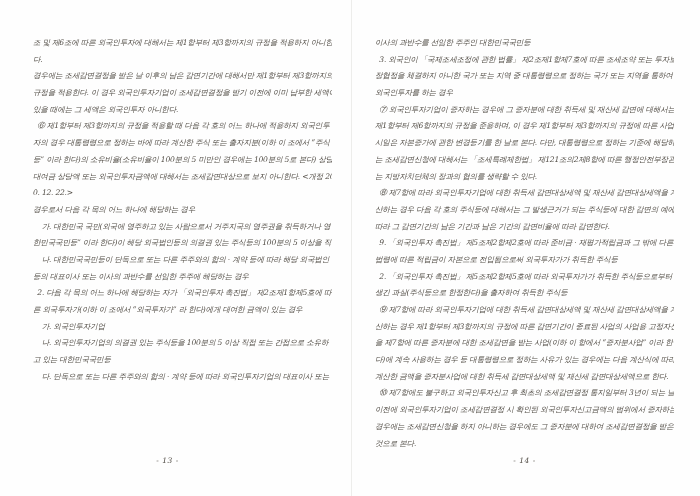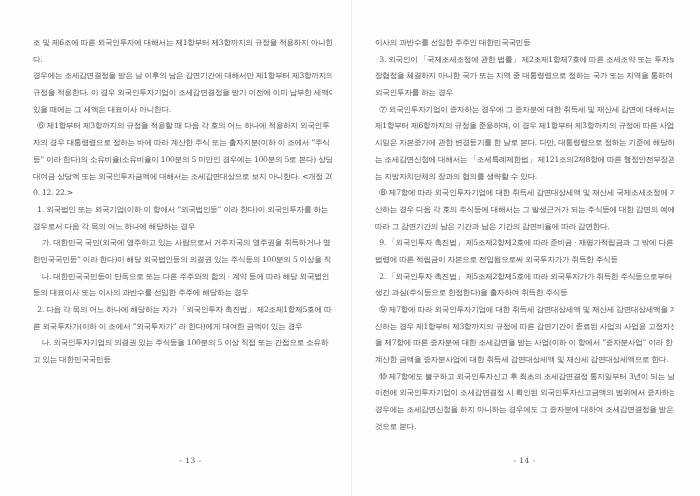--- a/index.html
+++ b/index.html
@@ -9,20 +9,21 @@
     height: 496px;
     overflow: hidden;
     background: #fefefe;
     font-family: "DejaVu Serif", "Liberation Serif", serif;
   }
   .spread {
     position: relative;
     width: 700px;
     height: 496px;
     background: #fefefe;
+    font-style: italic;
   }
   .page {
     position: absolute;
     top: 0;
     width: 350px;
     height: 496px;
   }
   .page-left  { left: 0; }
   .page-right { left: 362px; }
   .divider {
@@ -51,77 +52,79 @@
   }
   .page-number {
     position: absolute;
     top: 456px;
     width: 299px;
     text-align: center;
     font-size: 7.5px;
     letter-spacing: 0.5px;
     color: #514c45;
   }
-  .page-left  .page-number { left: 41px; }
+  .page-left  .page-number { left: 18px; }
   .page-right .page-number { left: 13px; }
 </style>
 </head>
 <body>
 
 <div class="spread">
 
   <div class="page page-left">
     <div class="text-block">
         <div class="line">조 및 제6조에 따른 외국인투자에 대해서는 제1항부터 제3항까지의 규정을 적용하지 아니한</div>
         <div class="line">다.</div>
         <div class="line">경우에는 조세감면결정을 받은 날 이후의 남은 감면기간에 대해서만 제1항부터 제3항까지의</div>
         <div class="line">규정을 적용한다. 이 경우 외국인투자기업이 조세감면결정을 받기 이전에 이미 납부한 세액이</div>
-        <div class="line">있을 때에는 그 세액은 대표이사 아니한다.</div>
+        <div class="line">있을 때에는 그 세액은 외국인투자 아니한다.</div>
         <div class="line">  ⑥ 제1항부터 제3항까지의 규정을 적용할 때 다음 각 호의 어느 하나에 적용하지 외국인투</div>
         <div class="line">자의 경우 대통령령으로 정하는 바에 따라 계산한 주식 또는 출자지분(이하 이 조에서 “주식</div>
         <div class="line">등” 이라 한다)의 소유비율(소유비율이 100분의 5 미만인 경우에는 100분의 5로 본다) 상당액,</div>
         <div class="line">대여금 상당액 또는 외국인투자금액에 대해서는 조세감면대상으로 보지 아니한다. &lt;개정 202</div>
         <div class="line">0. 12. 22.&gt;</div>
-        <div class="line">  1. 외국법인 또는 외국기업(이하 이 항에서 “외국법인등” 이라 한다)이 외국인투자를 하는</div>
         <div class="line">경우로서 다음 각 목의 어느 하나에 해당하는 경우</div>
         <div class="line">    가. 대한민국 국민(외국에 영주하고 있는 사람으로서 거주지국의 영주권을 취득하거나 영</div>
         <div class="line">한민국국민등” 이라 한다)이 해당 외국법인등의 의결권 있는 주식등의 100분의 5 이상을 직접</div>
         <div class="line">    나. 대한민국국민등이 단독으로 또는 다른 주주와의 합의 · 계약 등에 따라 해당 외국법인</div>
         <div class="line">등의 대표이사 또는 이사의 과반수를 선임한 주주에 해당하는 경우</div>
         <div class="line">  2. 다음 각 목의 어느 하나에 해당하는 자가 「외국인투자 촉진법」 제2조제1항제5호에 따</div>
         <div class="line">른 외국투자가(이하 이 조에서 “외국투자가” 라 한다)에게 대여한 금액이 있는 경우</div>
+        <div class="line">    가. 외국인투자기업</div>
         <div class="line">    나. 외국인투자기업의 의결권 있는 주식등을 100분의 5 이상 직접 또는 간접으로 소유하</div>
         <div class="line">고 있는 대한민국국민등</div>
+        <div class="line">    다. 단독으로 또는 다른 주주와의 합의 · 계약 등에 따라 외국인투자기업의 대표이사 또는</div>
       </div>
     <div class="page-number">- 13 -</div>
   </div>
 
   <div class="divider"></div>
 
   <div class="page page-right">
     <div class="text-block">
         <div class="line">이사의 과반수를 선임한 주주인 대한민국국민등</div>
         <div class="line">  3. 외국인이 「국제조세조정에 관한 법률」 제2조제1항제7호에 따른 조세조약 또는 투자보</div>
         <div class="line">장협정을 체결하지 아니한 국가 또는 지역 중 대통령령으로 정하는 국가 또는 지역을 통하여</div>
         <div class="line">외국인투자를 하는 경우</div>
         <div class="line">  ⑦ 외국인투자기업이 증자하는 경우에 그 증자분에 대한 취득세 및 재산세 감면에 대해서는</div>
         <div class="line">제1항부터 제6항까지의 규정을 준용하며, 이 경우 제1항부터 제3항까지의 규정에 따른 사업개</div>
         <div class="line">시일은 자본증가에 관한 변경등기를 한 날로 본다. 다만, 대통령령으로 정하는 기준에 해당하</div>
         <div class="line">는 조세감면신청에 대해서는 「조세특례제한법」 제121조의2제8항에 따른 행정안전부장관 또</div>
         <div class="line">는 지방자치단체의 장과의 협의를 생략할 수 있다.</div>
-        <div class="line">  ⑧ 제7항에 따라 외국인투자기업에 대한 취득세 감면대상세액 및 재산세 국제조세조정에 계</div>
+        <div class="line">  ⑧ 제7항에 따라 외국인투자기업에 대한 취득세 감면대상세액 및 재산세 감면대상세액을 계</div>
         <div class="line">산하는 경우 다음 각 호의 주식등에 대해서는 그 발생근거가 되는 주식등에 대한 감면의 예에</div>
         <div class="line">따라 그 감면기간의 남은 기간과 남은 기간의 감면비율에 따라 감면한다.</div>
         <div class="line">  9. 「외국인투자 촉진법」 제5조제2항제2호에 따라 준비금 · 재평가적립금과 그 밖에 다른</div>
         <div class="line">법령에 따른 적립금이 자본으로 전입됨으로써 외국투자가가 취득한 주식등</div>
         <div class="line">  2. 「외국인투자 촉진법」 제5조제2항제5호에 따라 외국투자가가 취득한 주식등으로부터</div>
         <div class="line">생긴 과실(주식등으로 한정한다)을 출자하여 취득한 주식등</div>
         <div class="line">  ⑨ 제7항에 따라 외국인투자기업에 대한 취득세 감면대상세액 및 재산세 감면대상세액을 계</div>
         <div class="line">산하는 경우 제1항부터 제3항까지의 규정에 따른 감면기간이 종료된 사업의 사업용 고정자산</div>
         <div class="line">을 제7항에 따른 증자분에 대한 조세감면을 받는 사업(이하 이 항에서 “증자분사업” 이라 한</div>
+        <div class="line">다)에 계속 사용하는 경우 등 대통령령으로 정하는 사유가 있는 경우에는 다음 계산식에 따라</div>
         <div class="line">계산한 금액을 증자분사업에 대한 취득세 감면대상세액 및 재산세 감면대상세액으로 한다.</div>
         <div class="line">  ⑩ 제7항에도 불구하고 외국인투자신고 후 최초의 조세감면결정 통지일부터 3년이 되는 날</div>
         <div class="line">이전에 외국인투자기업이 조세감면결정 시 확인된 외국인투자신고금액의 범위에서 증자하는</div>
         <div class="line">경우에는 조세감면신청을 하지 아니하는 경우에도 그 증자분에 대하여 조세감면결정을 받은</div>
         <div class="line">것으로 본다.</div>
       </div>
     <div class="page-number">- 14 -</div>
   </div>
 
 </div>

